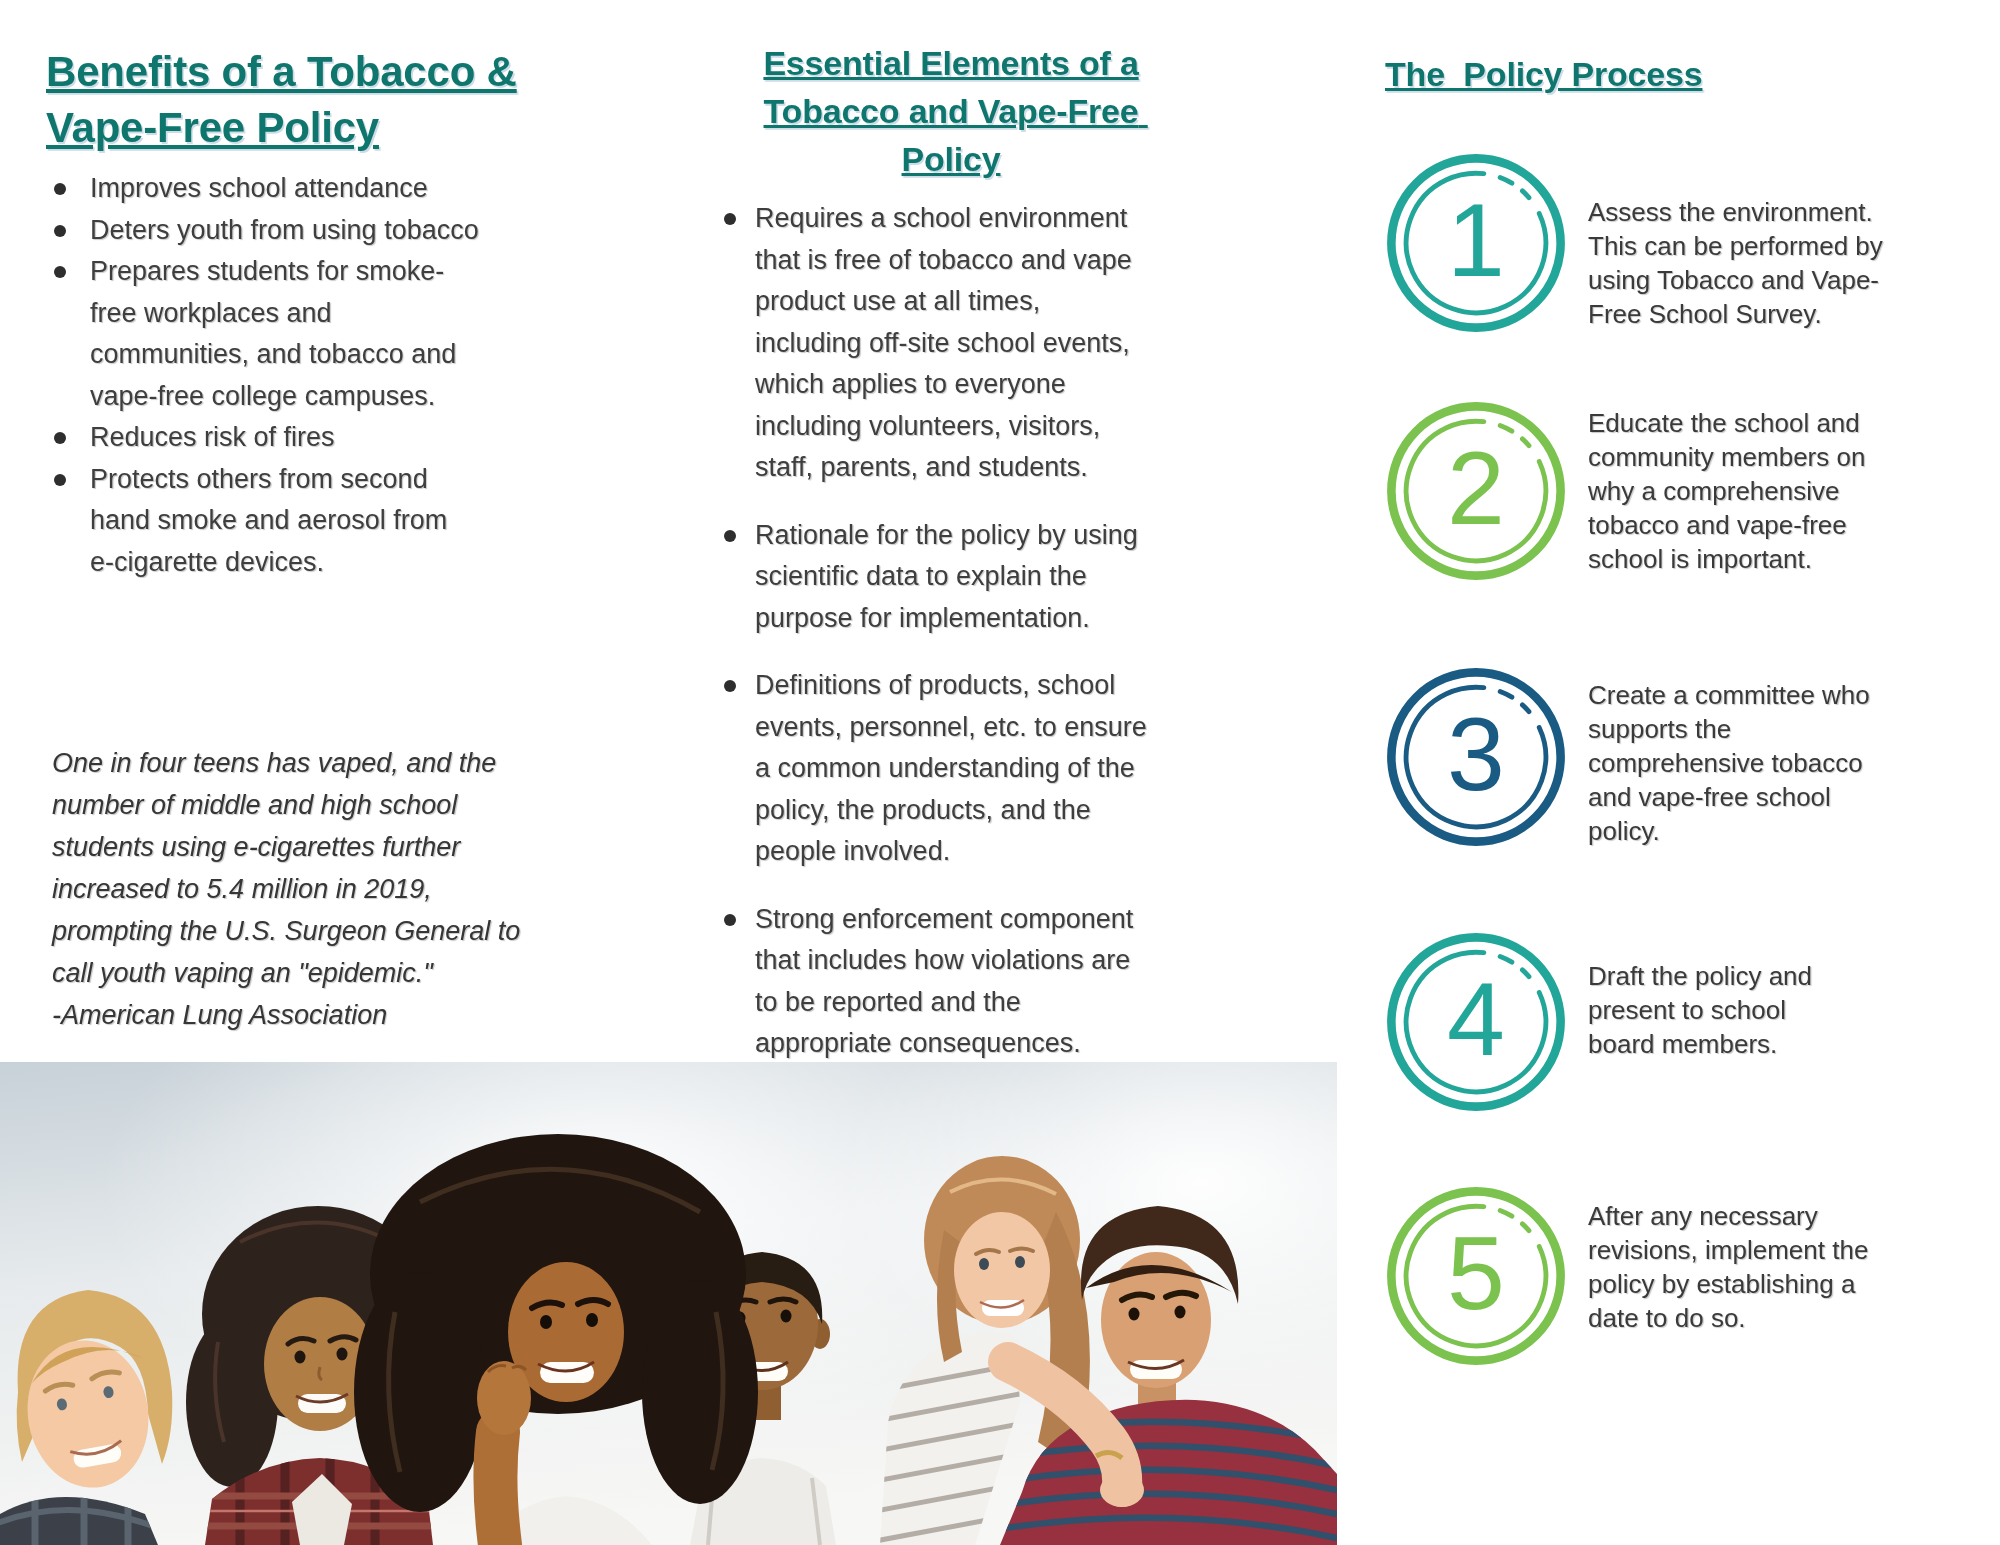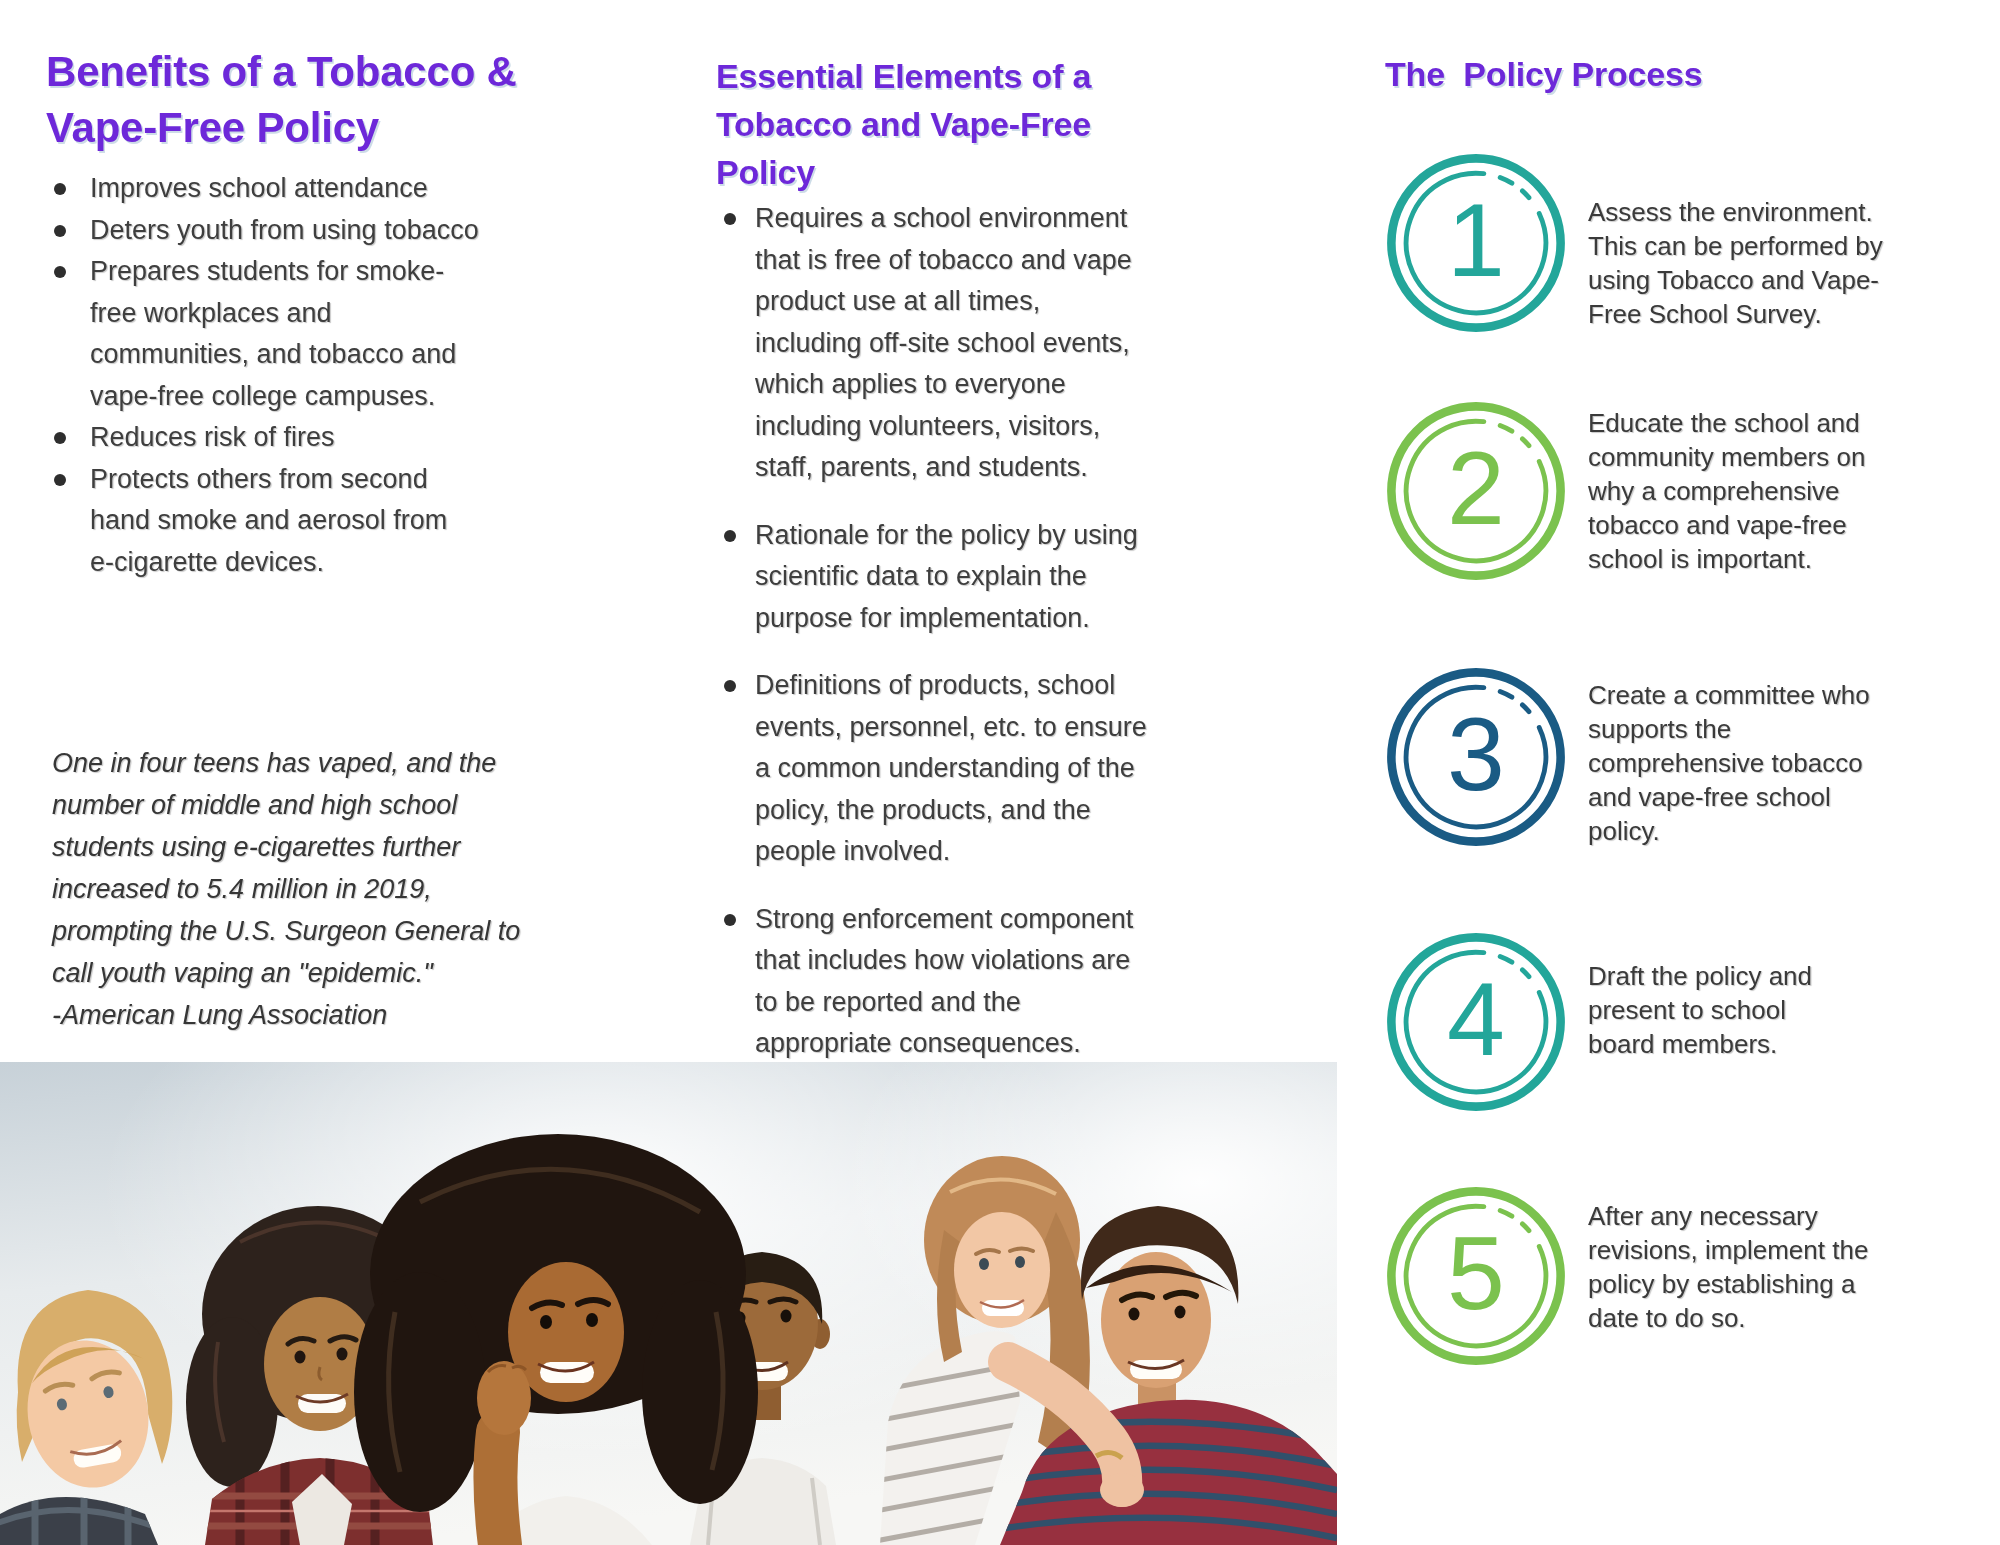--- a/index.html
+++ b/index.html
@@ -2,25 +2,25 @@
 <html><head>
 <meta charset="utf-8">
 <style>
   html,body{margin:0;padding:0;background:#ffffff;}
   .page{
     position:relative;width:2000px;height:1545px;background:#ffffff;
     overflow:hidden;font-family:"Liberation Sans",sans-serif;color:#3E3E3E;
   }
   .soft{text-shadow:1.2px 1.4px 1px rgba(0,0,0,0.22);}
   .col-heading{
-    position:absolute;font-weight:bold;color:#6d28d9;white-space:pre-wrap;
-    letter-spacing:-0.2px;text-shadow:1.6px 1.8px 0 rgba(26,96,144,0.22);
+    position:absolute;font-weight:bold;color:#0f766e;white-space:pre-wrap;
+    letter-spacing:-0.2px;text-shadow:1.6px 1.8px 0 rgba(26,96,144,0.22);text-decoration:underline;
   }
   #left-heading{left:46px;top:44px;font-size:42px;line-height:56px;width:560px;}
-  #middle-heading{left:716px;top:52px;font-size:34px;line-height:48px;width:470px;}
+  #middle-heading{left:716px;top:39px;font-size:34px;line-height:48px;width:470px;text-align:center;}
   #right-heading{left:1385px;top:52px;font-size:34px;line-height:44px;width:420px;}
 
   ul.blist{list-style:none;margin:0;padding:0;position:absolute;}
   #left-list{left:46px;top:168px;width:560px;font-size:27px;line-height:41.5px;}
   #middle-list{left:716px;top:172px;width:460px;font-size:27px;line-height:41.5px;}
   ul.blist li{position:relative;padding-left:44px;white-space:pre-line;}
   ul.blist li::before{
     content:"";position:absolute;left:8px;top:15px;width:12px;height:12px;
     border-radius:50%;background:#2e2e2e;
   }

